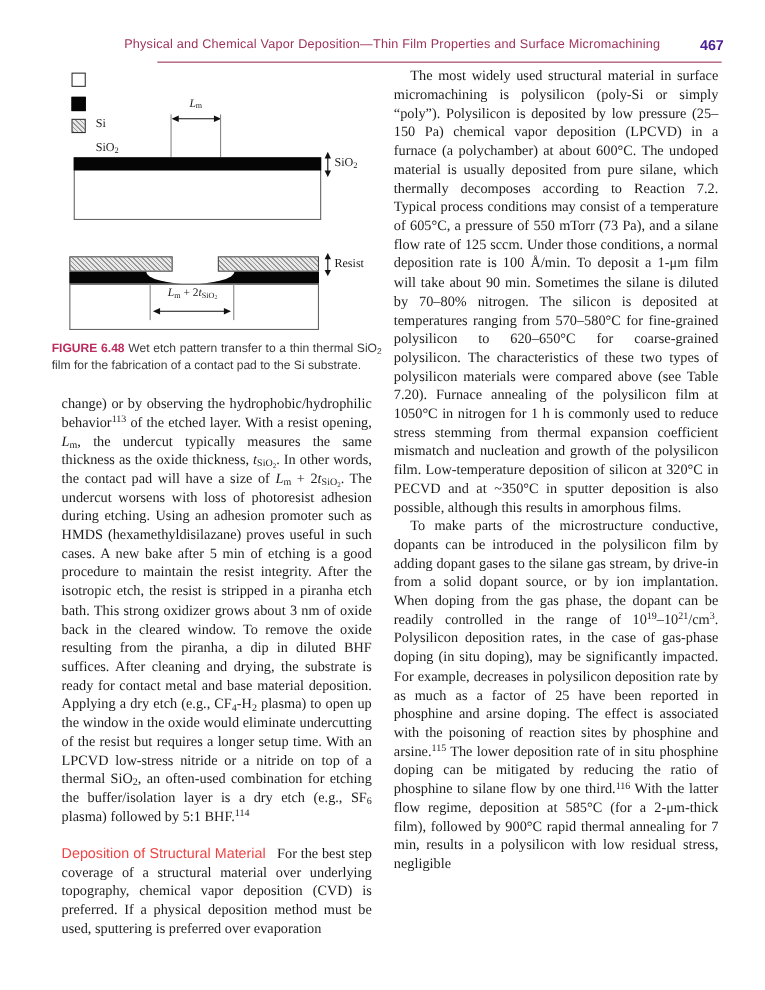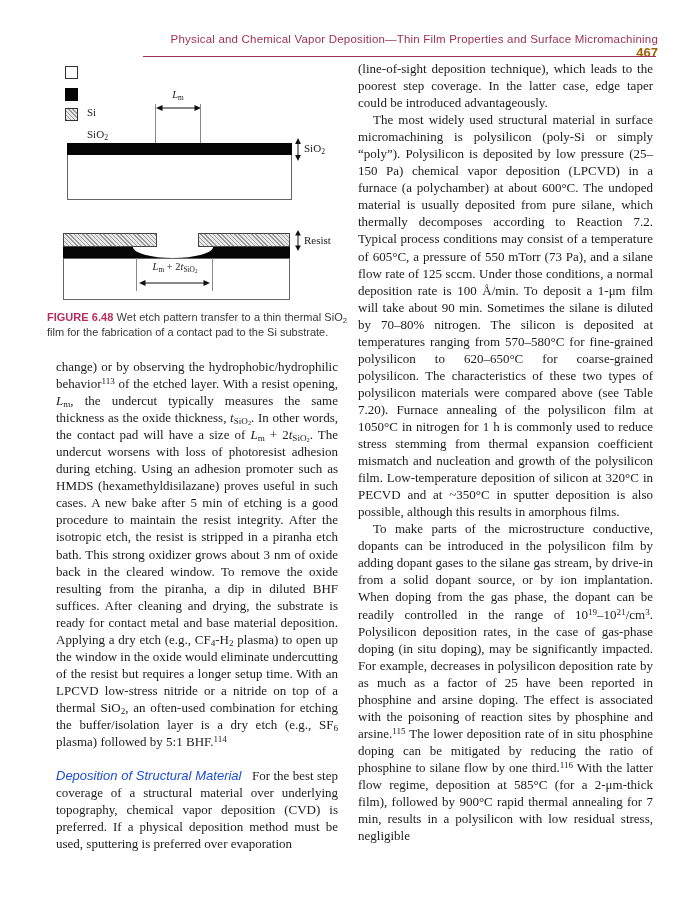--- a/index.html
+++ b/index.html
@@ -1,21 +1,21 @@
 <!DOCTYPE html>
 <html><head>
 <meta charset="utf-8">
 <style>
   html,body{margin:0;padding:0;}
   body{width:695px;height:900px;background:#ffffff;position:relative;overflow:hidden;
        font-family:"Liberation Serif", serif;color:#1b1b1b;}
   
-  .header{position:absolute;top:33px;left:0;right:37px;display:flex;justify-content:flex-end;align-items:flex-end;flex-direction:column;}
+  .header{position:absolute;top:33px;left:0;right:37px;display:flex;justify-content:flex-end;align-items:center;}
   .header .title{font-family:"Liberation Sans", sans-serif;font-size:11.5px;color:#9c3158;letter-spacing:.2px;}
-  .header .pagenum{font-family:"Liberation Sans", sans-serif;font-size:13px;font-weight:bold;color:#a16207;margin-left:36px;}
+  .header .pagenum{font-family:"Liberation Sans", sans-serif;font-size:13px;font-weight:bold;color:#4c1d95;margin-left:36px;}
   .header-rule{position:absolute;top:56px;left:143px;width:513px;height:1px;background:#9c3158;}
   
   .fig{position:absolute;left:47px;top:58px;width:312px;height:300px;}
   .abs{position:absolute;}
   .swatch{width:13px;height:13px;border:1px solid #333;box-sizing:border-box;}
   .sw-si{background:#ffffff;}
   .sw-sio2{background:#050505;border-color:#050505;}
   .sw-resist,.resist{background:repeating-linear-gradient(45deg,#9a9a9a 0,#9a9a9a 1px,#e9e9e9 1px,#e9e9e9 3px);}
   .leglab{font-size:11px;line-height:13px;margin-top:40px;}
   .diaglab{font-size:11px;line-height:12px;white-space:nowrap;}
@@ -28,21 +28,21 @@
   .caption{position:absolute;left:0;top:252px;width:300px;
            font-family:"Liberation Sans", sans-serif;font-size:11px;line-height:15px;color:#3a3a3a;text-align:justify;}
   .caption .figlabel{font-weight:bold;color:#bb2d5e;}
   
   .col{position:absolute;font-size:13px;line-height:17.05px;text-align:justify;hyphens:none;}
   .col-left{left:56px;top:358px;width:282px;}
   .col-right{left:358px;top:60px;width:295px;}
   .para{margin:0;padding:0;}
   .indent{text-indent:15px;}
   .run-in{margin-top:17px;}
-  .subhead{font-family:"Liberation Sans", sans-serif;font-style:italic;font-size:13px;color:#1d4ed8;margin-right:7px;}
+  .subhead{font-family:"Liberation Sans", sans-serif;font-size:13px;color:#ef4444;margin-right:7px;}
   sub,sup{font-size:70%;line-height:0;}
   sup{vertical-align:0.45em;}
   sub{vertical-align:-0.22em;}
   svg{display:block;}
 </style>
 </head>
 <body>
 
 <div class="header">
   <span class="title">Physical and Chemical Vapor Deposition—Thin Film Properties and Surface Micromachining</span>
@@ -112,16 +112,15 @@
 
 <div class="col col-left">
   <p class="para">change) or by observing the hydrophobic/hydrophilic behavior<sup>113</sup> of the etched layer. With a resist opening, <i>L</i><sub>m</sub>, the undercut typically measures the same thickness as the oxide thickness, <i>t</i><sub>SiO<sub>2</sub></sub>. In other words, the contact pad will have a size of <i>L</i><sub>m</sub> + 2<i>t</i><sub>SiO<sub>2</sub></sub>. The undercut worsens with loss of photoresist adhesion during etching. Using an adhesion promoter such as HMDS (hexamethyldisilazane) proves useful in such cases. A new bake after 5 min of etching is a good procedure to maintain the resist integrity. After the isotropic etch, the resist is stripped in a piranha etch bath. This strong oxidizer grows about 3 nm of oxide back in the cleared window. To remove the oxide resulting from the piranha, a dip in diluted BHF suffices. After cleaning and drying, the substrate is ready for contact metal and base material deposition. Applying a dry etch (e.g., CF<sub>4</sub>-H<sub>2</sub> plasma) to open up the window in the oxide would eliminate undercutting of the resist but requires a longer setup time. With an LPCVD low-stress nitride or a nitride on top of a thermal SiO<sub>2</sub>, an often-used combination for etching the buffer/isolation layer is a dry etch (e.g., SF<sub>6</sub> plasma) followed by 5:1 BHF.<sup>114</sup></p>
   <p class="para run-in">
     <span class="subhead">Deposition of Structural Material</span>
     <span>For the best step coverage of a structural material over underlying topography, chemical vapor deposition (CVD) is preferred. If a physical deposition method must be used, sputtering is preferred over evaporation</span>
   </p>
 </div>
 
 <div class="col col-right">
-  <p class="para">(line-of-sight deposition technique), which leads to the poorest step coverage. In the latter case, edge taper could be introduced advantageously.</p>
   <p class="para indent">The most widely used structural material in surface micromachining is polysilicon (poly-Si or simply “poly”). Polysilicon is deposited by low pressure (25–150 Pa) chemical vapor deposition (LPCVD) in a furnace (a polychamber) at about 600°C. The undoped material is usually deposited from pure silane, which thermally decomposes according to Reaction 7.2. Typical process conditions may consist of a temperature of 605°C, a pressure of 550 mTorr (73 Pa), and a silane flow rate of 125 sccm. Under those conditions, a normal deposition rate is 100 Å/min. To deposit a 1-μm film will take about 90 min. Sometimes the silane is diluted by 70–80% nitrogen. The silicon is deposited at temperatures ranging from 570–580°C for fine-grained polysilicon to 620–650°C for coarse-grained polysilicon. The characteristics of these two types of polysilicon materials were compared above (see Table 7.20). Furnace annealing of the polysilicon film at 1050°C in nitrogen for 1 h is commonly used to reduce stress stemming from thermal expansion coefficient mismatch and nucleation and growth of the polysilicon film. Low-temperature deposition of silicon at 320°C in PECVD and at ~350°C in sputter deposition is also possible, although this results in amorphous films.</p>
   <p class="para indent">To make parts of the microstructure conductive, dopants can be introduced in the polysilicon film by adding dopant gases to the silane gas stream, by drive-in from a solid dopant source, or by ion implantation. When doping from the gas phase, the dopant can be readily controlled in the range of 10<sup>19</sup>–10<sup>21</sup>/cm<sup>3</sup>. Polysilicon deposition rates, in the case of gas-phase doping (in situ doping), may be significantly impacted. For example, decreases in polysilicon deposition rate by as much as a factor of 25 have been reported in phosphine and arsine doping. The effect is associated with the poisoning of reaction sites by phosphine and arsine.<sup>115</sup> The lower deposition rate of in situ phosphine doping can be mitigated by reducing the ratio of phosphine to silane flow by one third.<sup>116</sup> With the latter flow regime, deposition at 585°C (for a 2-μm-thick film), followed by 900°C rapid thermal annealing for 7 min, results in a polysilicon with low residual stress, negligible</p>
 </div>
 
 </body></html>

